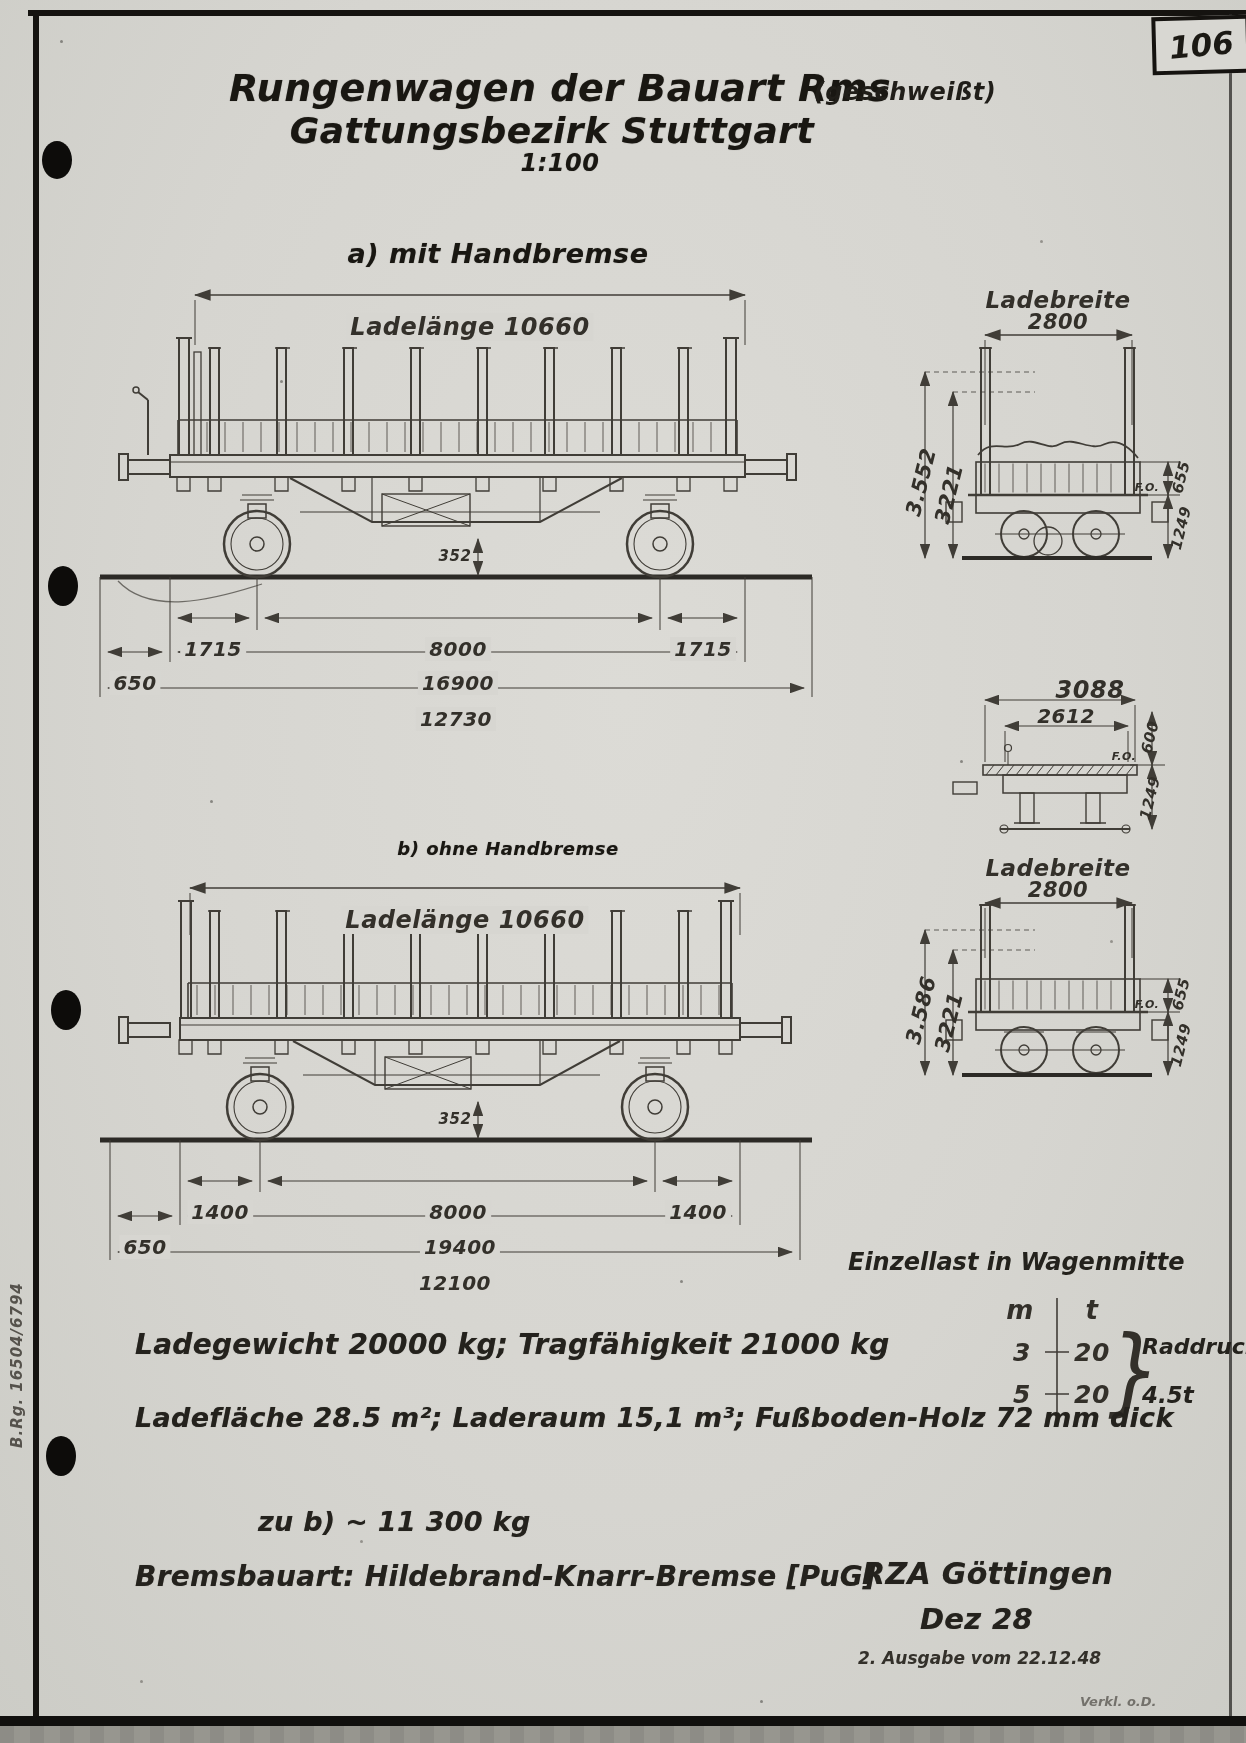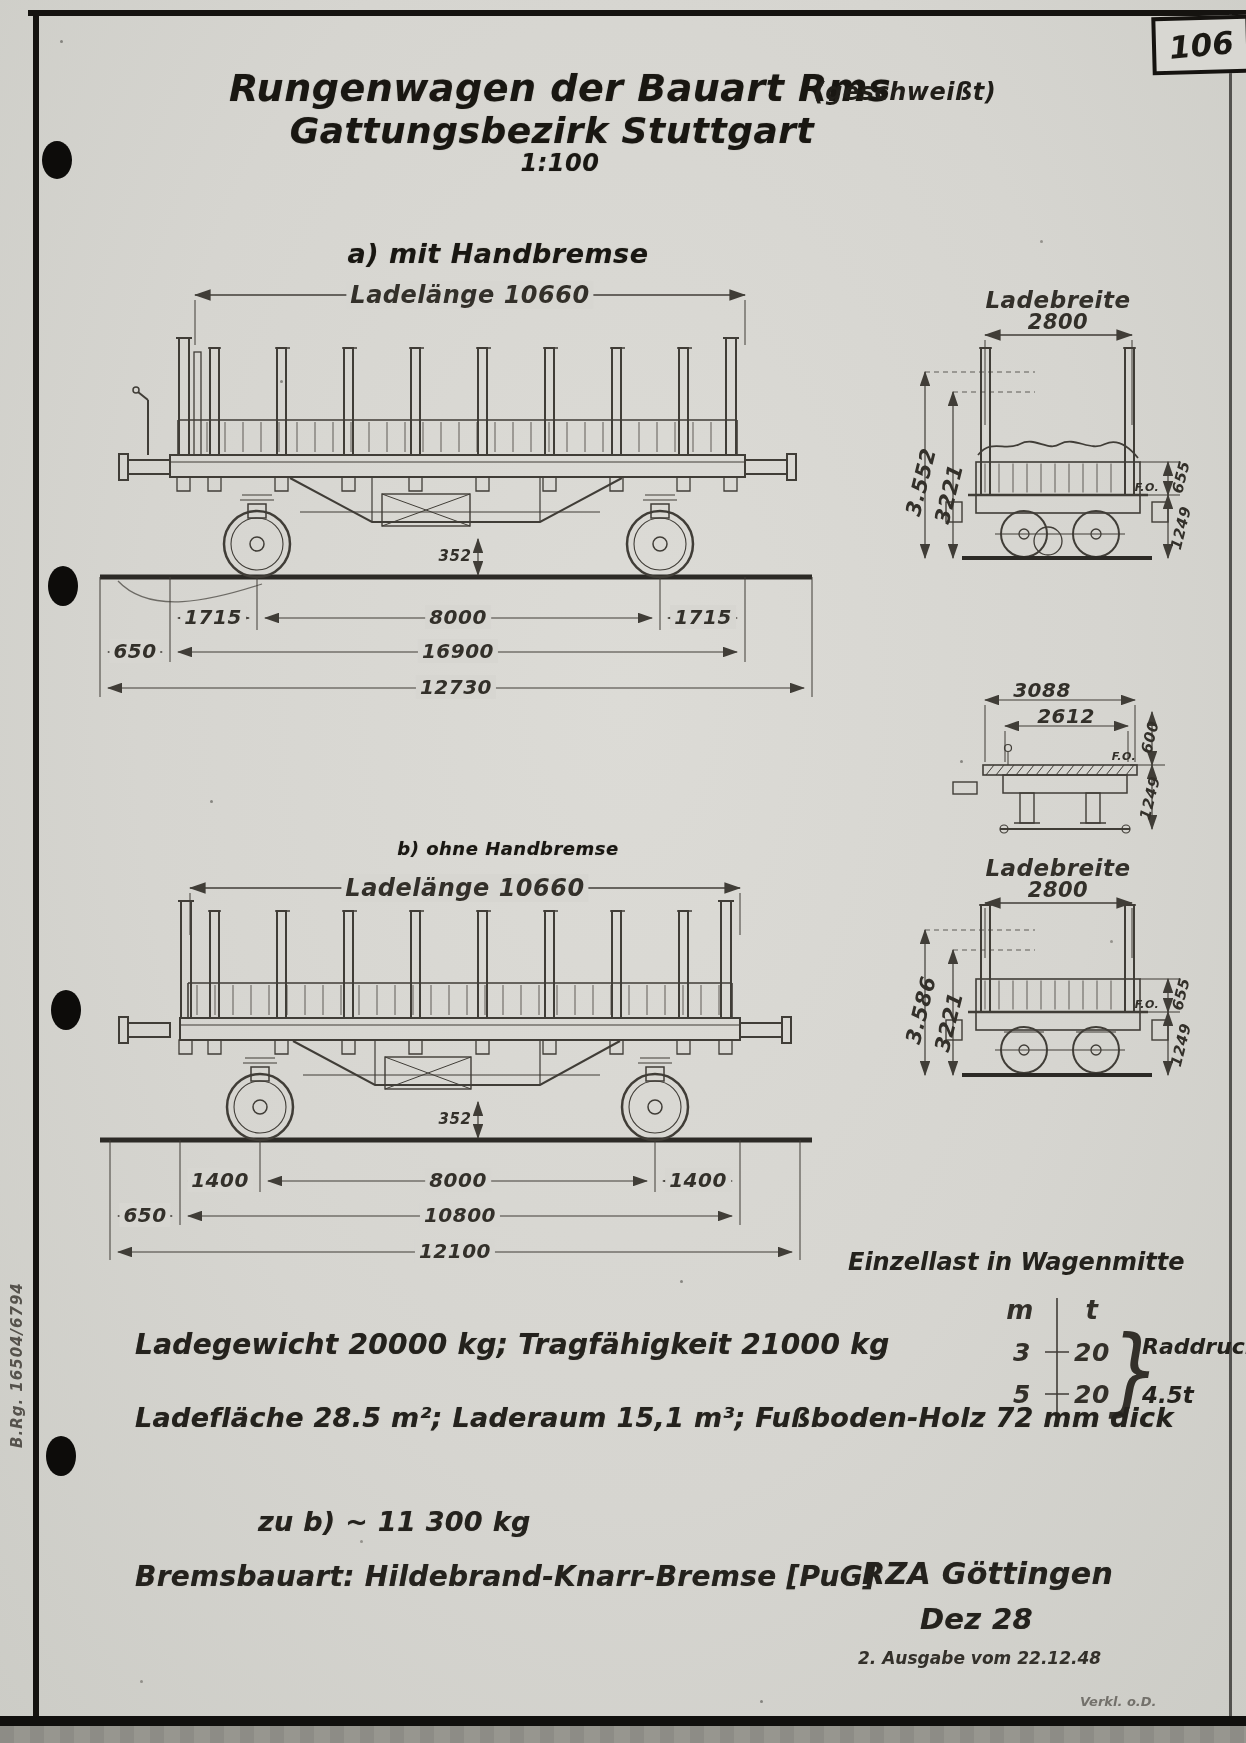--- a/index.html
+++ b/index.html
@@ -14,21 +14,21 @@
   .b-bottom{left:0;top:1716px;width:1246px;height:10px;background:#11100e;}
   .b-band{left:0;top:1726px;width:1246px;height:17px;background:repeating-linear-gradient(90deg,#8d8c86 0 14px,#97968f 14px 30px);}
   .pagenum-box{left:1152px;top:16px;width:90px;height:50px;border:4px solid #151310;background:#d8d7d2;
     display:flex;align-items:center;justify-content:center;transform:rotate(-1.5deg);}
   .pagenum{font-style:italic;font-weight:bold;font-size:31px;color:#1b1914;transform:rotate(-4deg);}
   .hole{background:#0d0c0a;border-radius:50%;}
   
   .lbl{position:absolute;transform:translate(-50%,-50%);white-space:nowrap;
     font-style:italic;font-weight:600;font-size:20px;color:#33302a;letter-spacing:.5px;}
   .lblL{position:absolute;white-space:nowrap;font-style:italic;font-weight:600;color:#24221d;}
-  .bgp{background:#d7d6d1;padding:0 4px;}
+  .bgp{background:#d7d6d1;padding:0 4px;margin-top:32px;}
   .rot{transform:translate(-50%,-50%) rotate(-76deg);}
   .ttl{font-weight:bold;font-style:italic;color:#191712;text-shadow:0 0 1px #19171266;}
   .spec{font-size:27px;letter-spacing:.3px;text-shadow:0 0 .7px #24221d88;}
   .small{font-size:15px;}
   .tiny{font-size:11px;font-weight:bold;}
   svg{position:absolute;left:0;top:0;}
   .speck{position:absolute;width:3px;height:3px;border-radius:50%;background:#3a3833;opacity:.5;
     box-shadow:220px 340px 0 #3a3833,480px 120px 0 #55524c,900px 720px 0 #3a3833,
     300px 1500px 0 #55524c,700px 1660px 0 #3a3833,1050px 900px 0 #55524c,150px 760px 0 #3a3833,
     980px 200px 0 #55524c,620px 1240px 0 #3a3833,80px 1640px 0 #55524c;}
@@ -282,33 +282,33 @@
   <span class="lbl bgp" style="left:456px;top:687px;">12730</span>
 
   <span class="lbl" style="left:1058px;top:300px;font-size:23px;">Ladebreite</span>
   <span class="lbl" style="left:1058px;top:322px;font-size:21px;">2800</span>
   <span class="lbl rot" style="left:921px;top:482px;font-size:21px;">3.552</span>
   <span class="lbl rot" style="left:949px;top:494px;font-size:21px;">3221</span>
   <span class="lbl tiny" style="left:1147px;top:487px;font-style:italic;">F.O.</span>
   <span class="lbl rot small" style="left:1181px;top:477px;">655</span>
   <span class="lbl rot small" style="left:1181px;top:528px;">1249</span>
 
-  <span class="lbl" style="left:1042px;top:690px;font-size:20px;text-align:right;">3088</span>
+  <span class="lbl" style="left:1090px;top:690px;font-size:24px;text-align:right;">3088</span>
   <span class="lbl" style="left:1066px;top:716px;font-size:20px;">2612</span>
   <span class="lbl tiny" style="left:1124px;top:756px;font-style:italic;">F.O.</span>
   <span class="lbl rot small" style="left:1150px;top:737px;">600</span>
   <span class="lbl rot small" style="left:1150px;top:798px;">1249</span>
 
   <span class="lbl bgp" style="left:465px;top:888px;font-size:24px;">Ladelänge 10660</span>
   <span class="lbl small" style="left:455px;top:1119px;">352</span>
   <span class="lbl bgp" style="left:220px;top:1180px;">1400</span>
   <span class="lbl bgp" style="left:458px;top:1180px;">8000</span>
   <span class="lbl bgp" style="left:698px;top:1180px;">1400</span>
   <span class="lbl bgp" style="left:145px;top:1215px;">650</span>
-  <span class="lbl bgp" style="left:460px;top:1215px;">10800</span>
+  <span class="lbl bgp" style="left:460px;top:1215px;">19400</span>
   <span class="lbl bgp" style="left:455px;top:1251px;">12100</span>
 
   <span class="lbl" style="left:1058px;top:868px;font-size:23px;">Ladebreite</span>
   <span class="lbl" style="left:1058px;top:890px;font-size:21px;">2800</span>
   <span class="lbl rot" style="left:921px;top:1010px;font-size:21px;">3.586</span>
   <span class="lbl rot" style="left:949px;top:1022px;font-size:21px;">3221</span>
   <span class="lbl tiny" style="left:1147px;top:1004px;font-style:italic;">F.O.</span>
   <span class="lbl rot small" style="left:1181px;top:994px;">655</span>
   <span class="lbl rot small" style="left:1181px;top:1045px;">1249</span>
 

